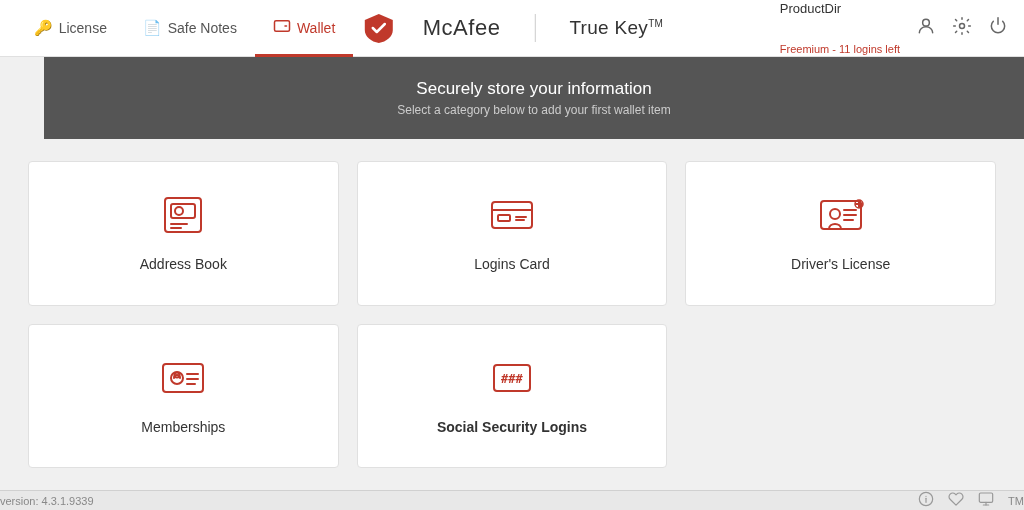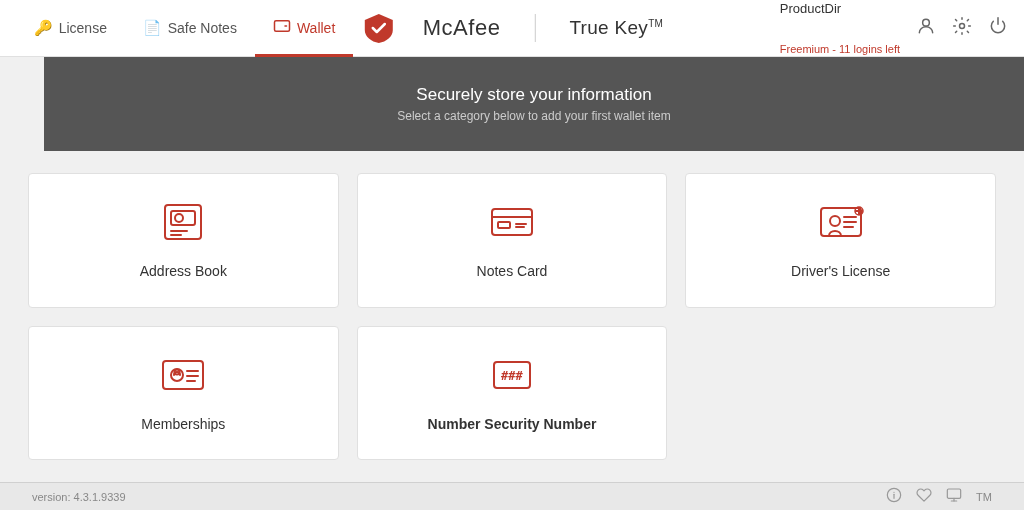--- a/index.html
+++ b/index.html
@@ -110,21 +110,21 @@
       font-size: 18px;
       color: #666;
       cursor: pointer;
     }
 
     
     .banner {
       background: #555;
       color: #fff;
       text-align: center;
-      padding: 28px 0;
+      padding: 22px 0;
       flex-shrink: 0;
       margin-left: 44px;
     }
     .banner-title {
       font-size: 17px;
       font-weight: 400;
       margin-bottom: 4px;
     }
     .banner-subtitle {
       font-size: 12px;
@@ -175,24 +175,24 @@
       color: #333;
       font-weight: 400;
     }
     .wallet-card.ssn-card .wallet-card-label {
       font-weight: 700;
     }
 
     
     .footer {
       background: #e8e8e8;
-      height: 28px;
-      display: flex;
-      align-items: center;
-      padding: 0 32px;
+      height: 20px;
+      display: flex;
+      align-items: center;
+      padding: 0 0;
       border-top: 1px solid #d0d0d0;
       flex-shrink: 0;
     }
     .footer-version {
       font-size: 11px;
       color: #888;
     }
     .footer-right {
       margin-left: auto;
       display: flex;
@@ -295,21 +295,21 @@
     <div class="wallet-card">
       <div class="wallet-card-icon">
         <svg viewBox="0 0 52 42" fill="none" stroke="#c0392b" stroke-width="2" stroke-linecap="round" stroke-linejoin="round">
           <rect x="6" y="8" width="40" height="26" rx="3"></rect>
           <line x1="6" y1="16" x2="46" y2="16"></line>
           <rect x="12" y="21" width="12" height="6" rx="1"></rect>
           <line x1="30" y1="23" x2="40" y2="23"></line>
           <line x1="30" y1="26" x2="38" y2="26"></line>
         </svg>
       </div>
-      <span class="wallet-card-label">Notes Card</span>
+      <span class="wallet-card-label">Logins Card</span>
     </div>
 
     <div class="wallet-card">
       <div class="wallet-card-icon">
         <svg viewBox="0 0 52 42" fill="none" stroke="#c0392b" stroke-width="2" stroke-linecap="round" stroke-linejoin="round">
           <rect x="6" y="7" width="40" height="28" rx="3"></rect>
           <circle cx="20" cy="20" r="5"></circle>
           <line x1="29" y1="16" x2="41" y2="16"></line>
           <line x1="29" y1="21" x2="41" y2="21"></line>
           <line x1="29" y1="26" x2="38" y2="26"></line>
@@ -339,21 +339,21 @@
     </div>
 
 
     <div class="wallet-card ssn-card">
       <div class="wallet-card-icon">
         <svg viewBox="0 0 52 42" fill="none" stroke="#c0392b" stroke-width="2" stroke-linecap="round" stroke-linejoin="round">
           <rect x="8" y="8" width="36" height="26" rx="3"></rect>
           <text x="15" y="26" font-family="monospace" font-size="12" fill="#c0392b" stroke="none" font-weight="bold">###</text>
         </svg>
       </div>
-      <span class="wallet-card-label">Number Security Number</span>
+      <span class="wallet-card-label">Social Security Logins</span>
     </div>
 
   </div>
 </main>
 
 <footer class="footer">
   <span class="footer-version">version: 4.3.1.9339</span>
   <div class="footer-right">
     <span class="footer-icon">
       <svg width="16" height="16" viewBox="0 0 24 24" fill="none" stroke="#999" stroke-width="1.8" stroke-linecap="round" stroke-linejoin="round">

